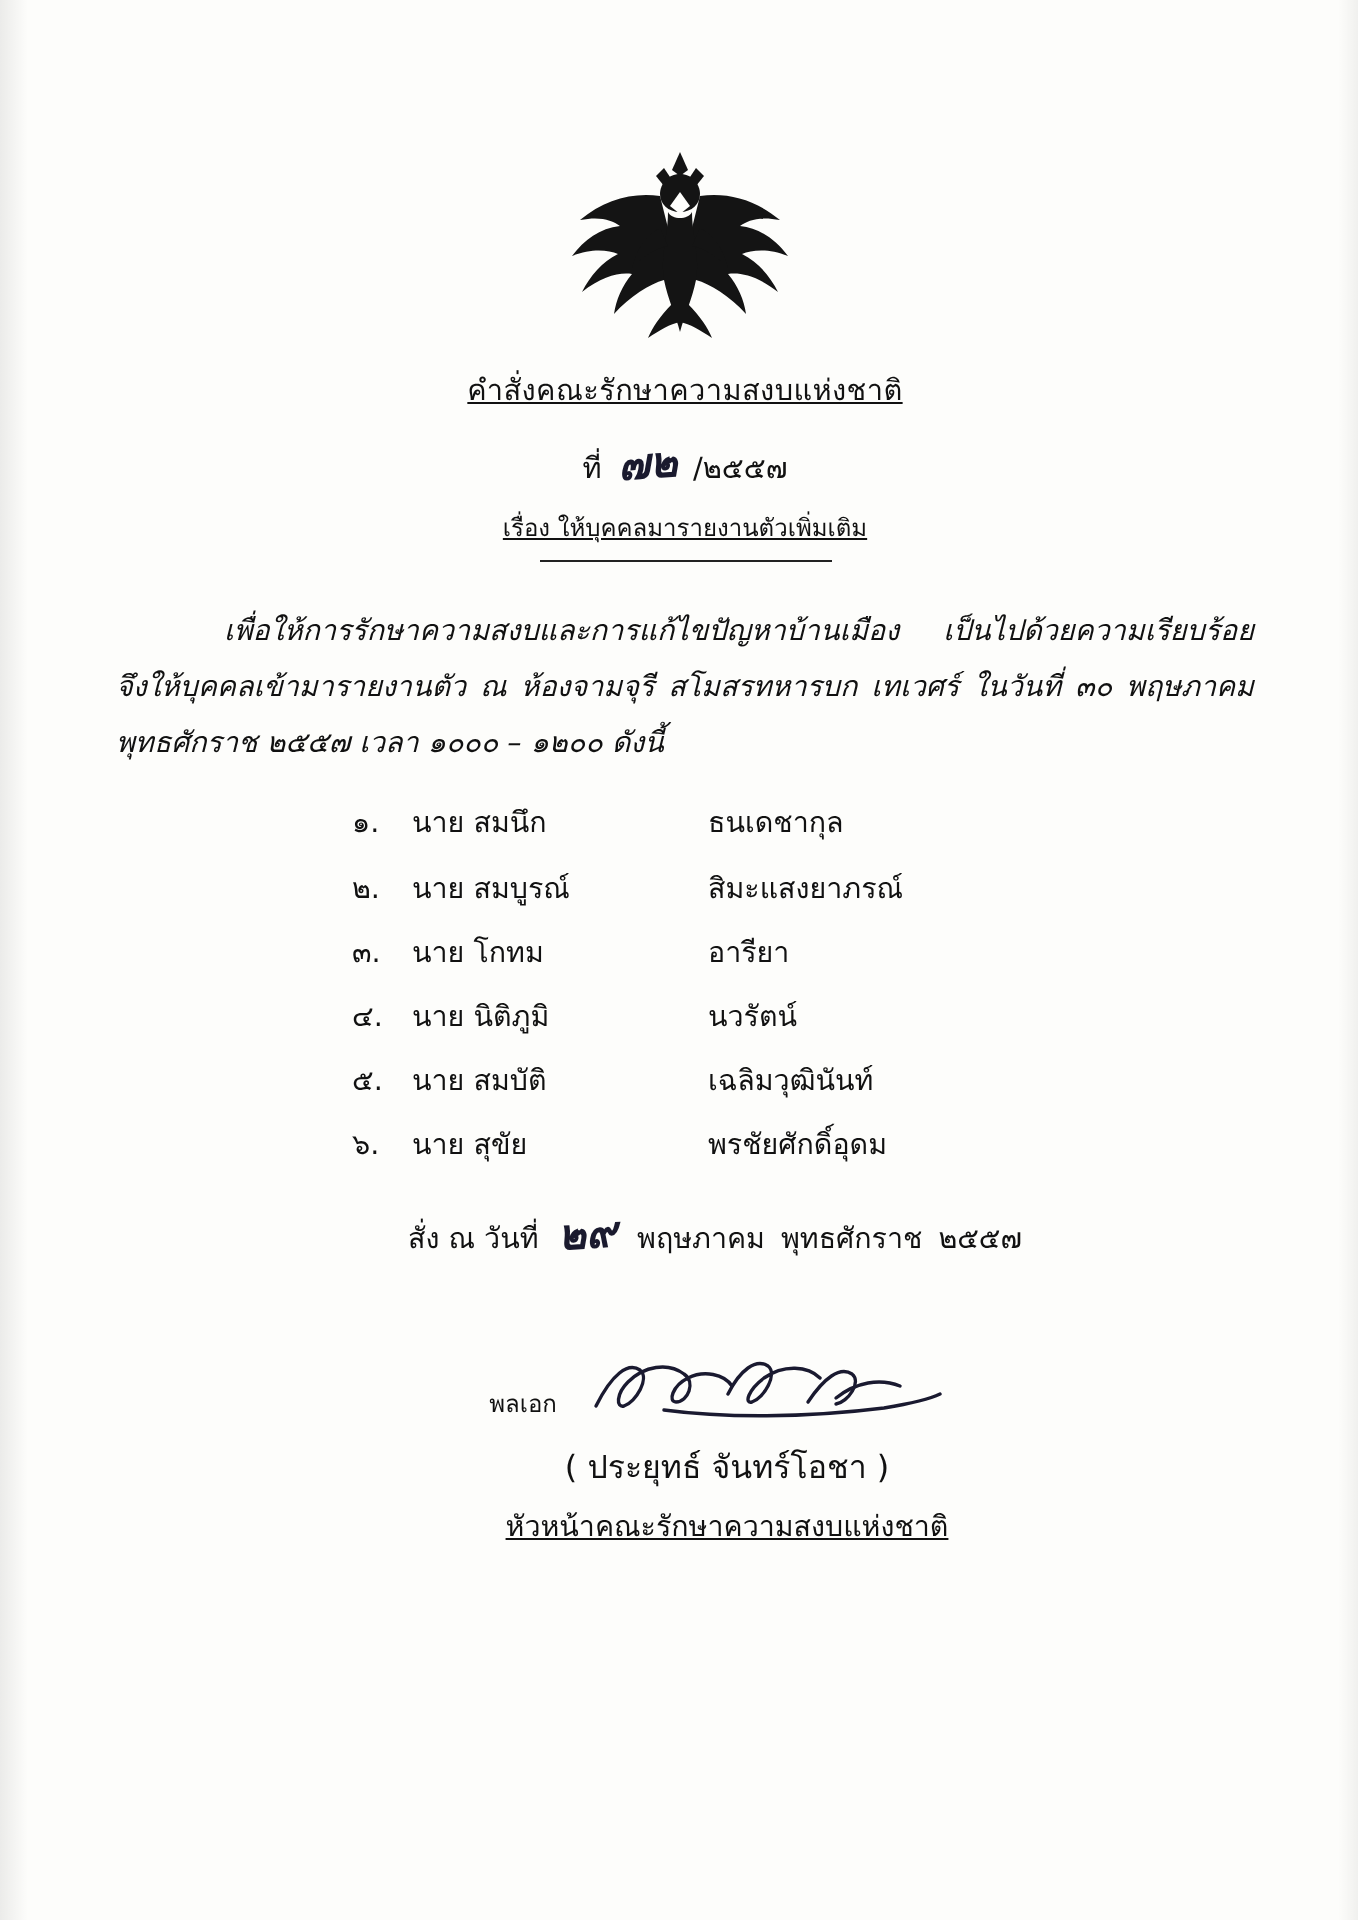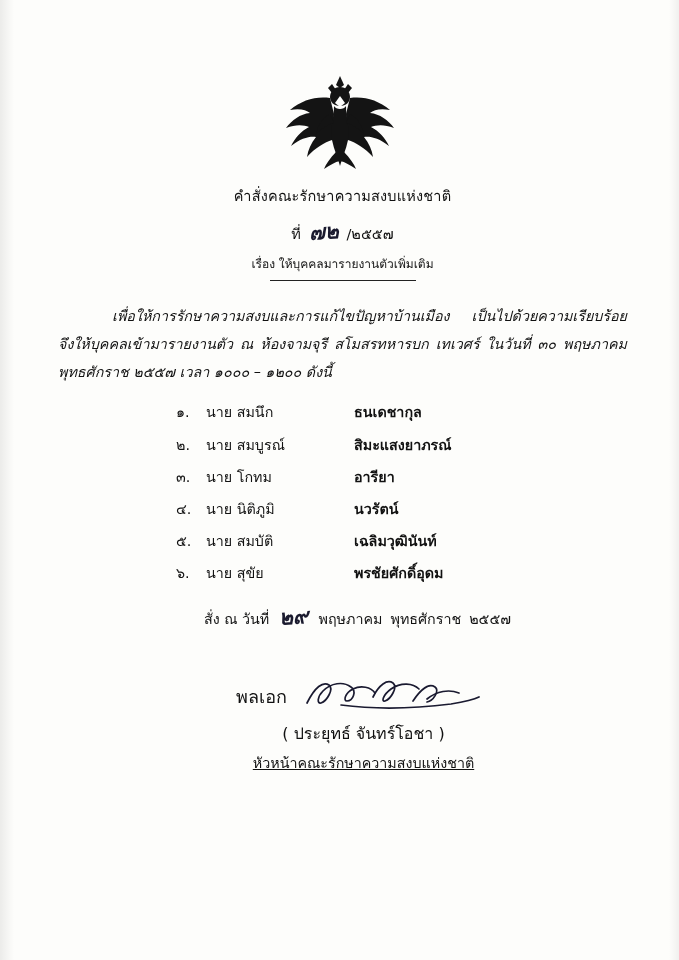--- a/index.html
+++ b/index.html
@@ -48,21 +48,21 @@
   }
   .emblem svg { display: block; }
 
   .doc-body {
     position: absolute;
     left: 58px;
     right: 52px;
     top: 186px;
   }
 
-  .center { text-align: center; }
+  .center { text-align: center; text-decoration: underline; }
 
   .title-line {
     font-size: 14.5px;
     letter-spacing: .2px;
     line-height: 1.5;
   }
   .number-line {
     margin-top: 7px;
     font-size: 14.5px;
     display: flex;
@@ -105,21 +105,21 @@
     padding-left: 118px;
   }
   .list-row {
     display: flex;
     align-items: baseline;
     font-size: 14.3px;
     line-height: 2.25;
   }
   .li-num { width: 30px; }
   .li-name { width: 148px; }
-  .li-surname { flex: 1; font-weight: bold; }
+  .li-surname { flex: 1; }
 
   .order-date {
     margin-top: 11px;
     font-size: 14.3px;
     display: flex;
     justify-content: center;
     align-items: baseline;
     gap: 8px;
     padding-left: 30px;
   }
@@ -128,21 +128,21 @@
     margin-top: 44px;
     position: relative;
     text-align: center;
     padding-left: 42px;
   }
   .rank-row {
     display: flex;
     justify-content: center;
     align-items: flex-end;
     gap: 14px;
-    font-size: 18px;
+    font-size: 12px;
   }
   .signature {
     position: relative;
     width: 190px;
     height: 34px;
   }
   .signature svg { position: absolute; left: 0; top: 0; }
   .sign-name {
     margin-top: 10px;
     font-size: 16px;

